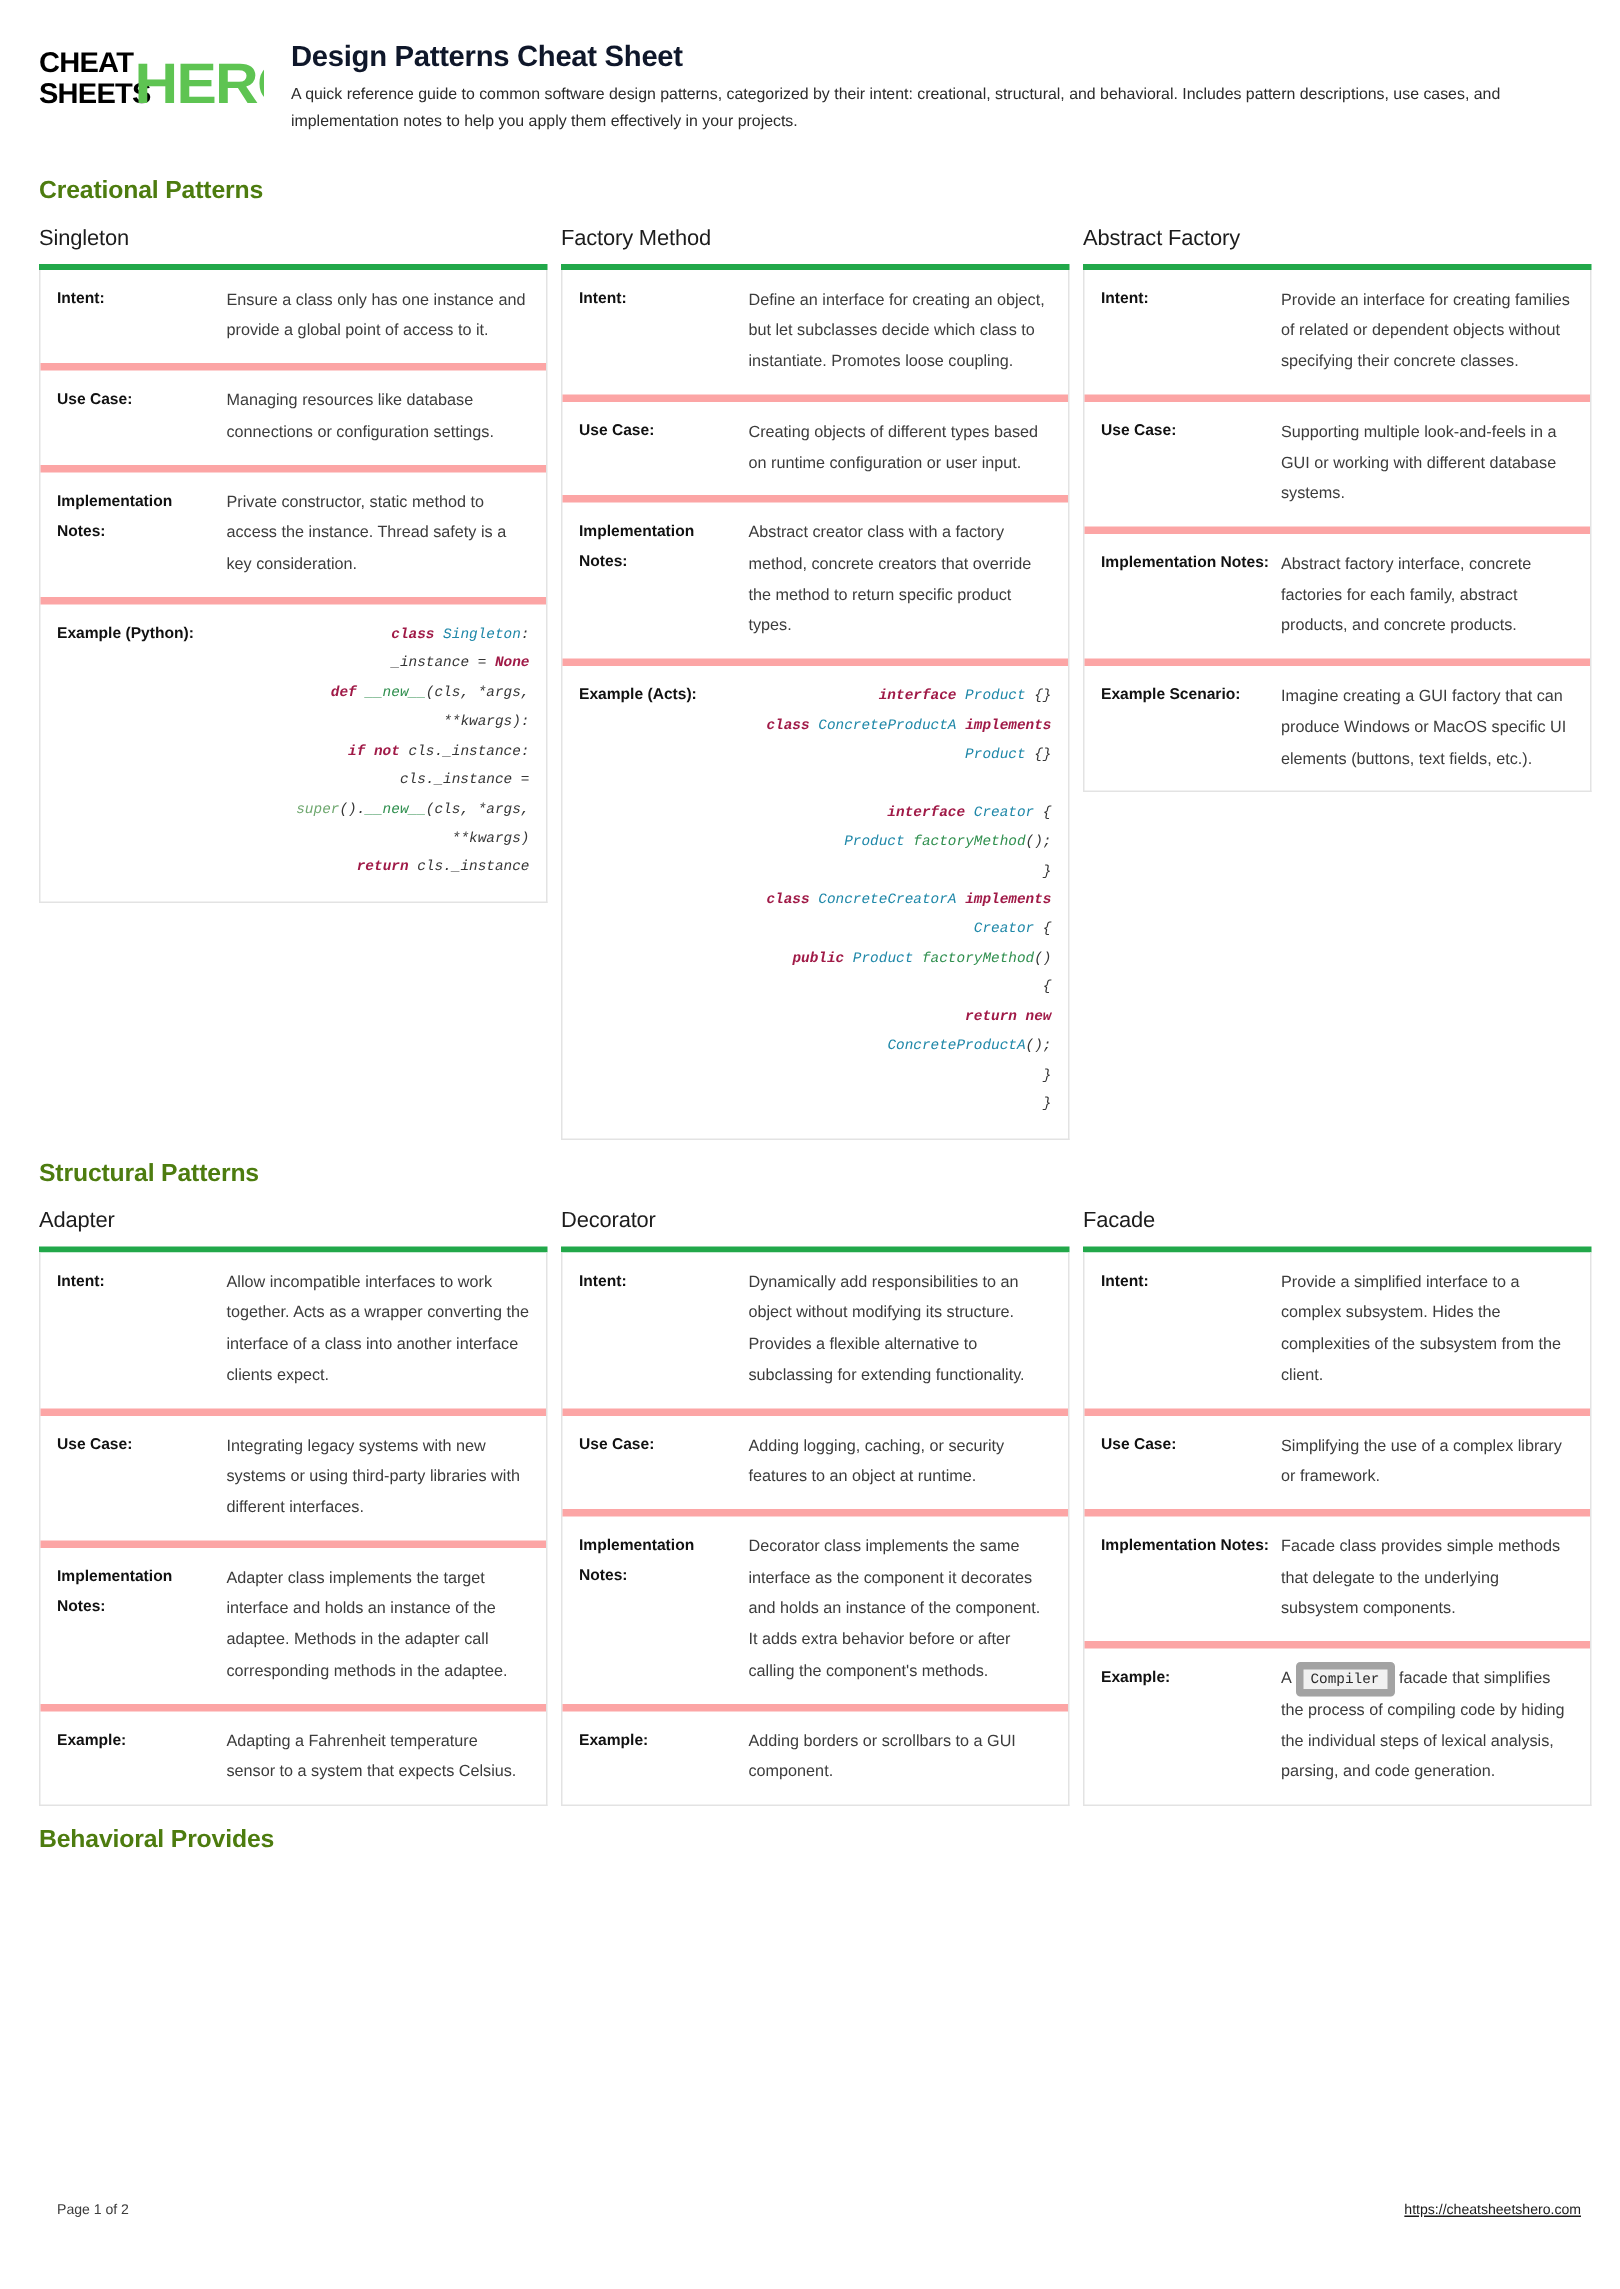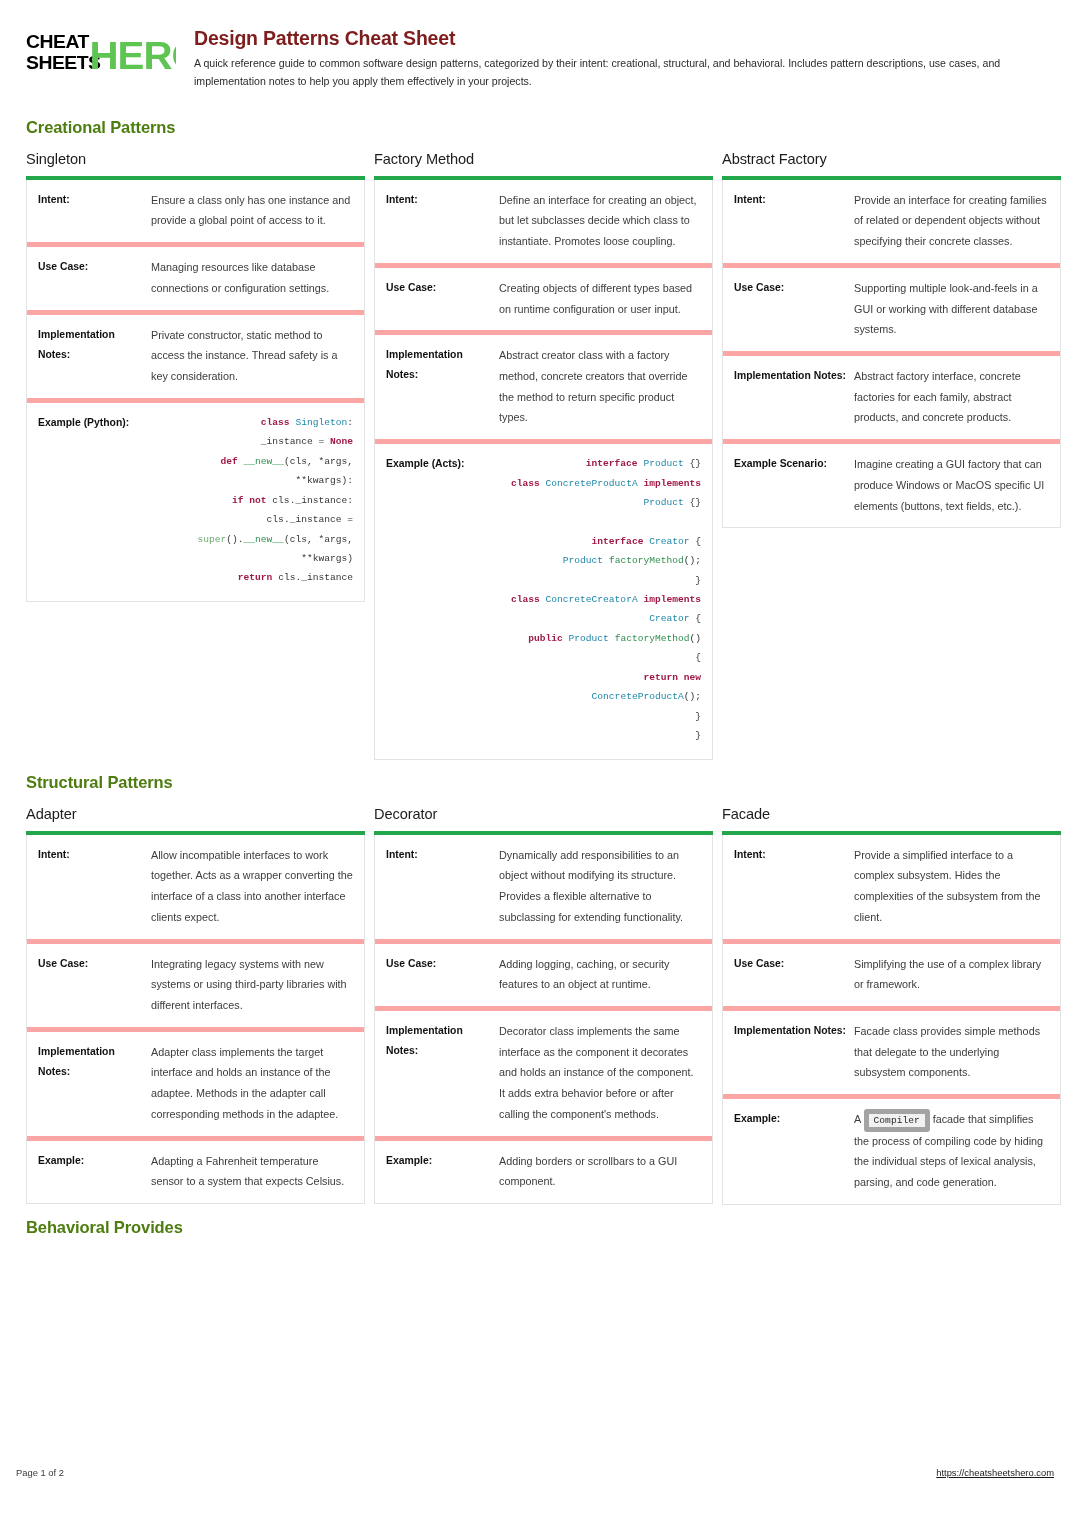--- a/index.html
+++ b/index.html
@@ -39,21 +39,21 @@
     line-height: 0;
   }
   .logo svg { display: block; }
 
   .header-text { flex: 1; padding-top: 1px; }
 
   .doc-title {
     font-size: 19.5px;
     font-weight: 700;
     letter-spacing: -0.2px;
-    color: #7f1d1d;
+    color: #0f172a;
     line-height: 1.2;
     margin-bottom: 5px;
   }
 
   .doc-subtitle {
     font-size: 10.6px;
     line-height: 1.62;
     color: #2b2b2b;
     max-width: 880px;
   }
@@ -127,20 +127,21 @@
 
   .code-block {
     flex: 1;
     font-family: "Liberation Mono", "DejaVu Sans Mono", monospace;
     font-size: 9.6px;
     line-height: 2.03;
     color: #353535;
     white-space: pre-wrap;
     word-break: break-word;
     text-align: right;
+    font-style: italic;
   }
   .code-block .ln { display: block; }
   .code-block .blank { display: block; height: 19px; }
 
   .k  { color: #a01a47; font-weight: 700; }       
   .t  { color: #1e87a8; }                          
   .fn { color: #2f8f4e; }                          
   .bi { color: #6fa86f; }                          
   .pl { color: #353535; }                          
 
@@ -150,21 +151,21 @@
     background: #f1f1f1;
     border: 5px solid #a3a3a3;
     border-radius: 3px;
     padding: 1px 5px;
     color: #2a2a2a;
   }
 
   
   .footer {
     position: absolute;
-    left: 16px;
+    left: 38px;
     right: 26px;
     bottom: 22px;
     display: flex;
     justify-content: space-between;
     align-items: flex-end;
     font-size: 9.4px;
     color: #3b3b3b;
   }
   .footer a {
     color: #1a1a1a;

